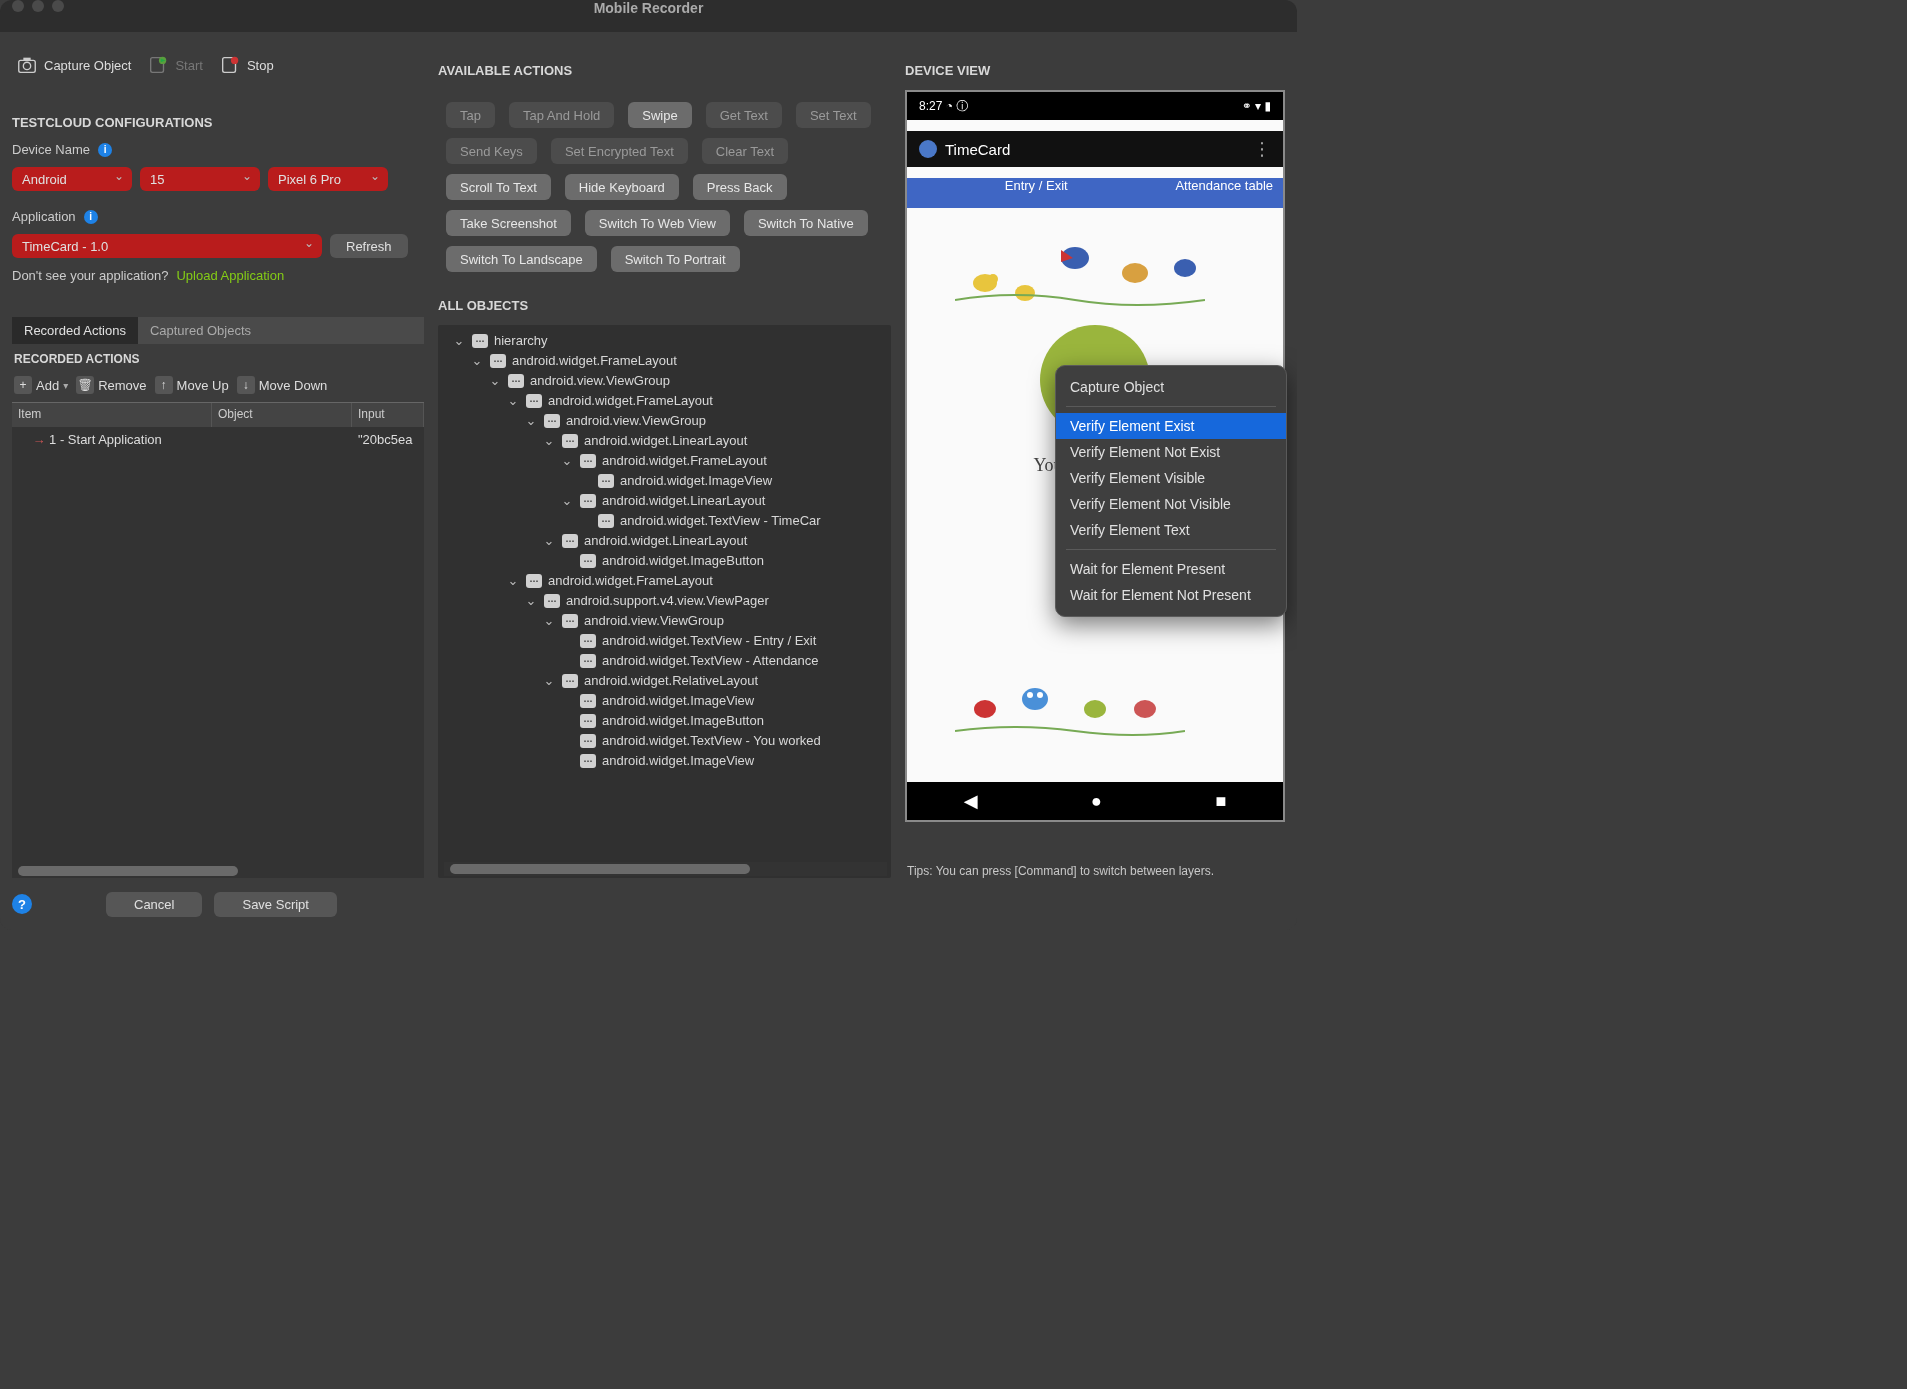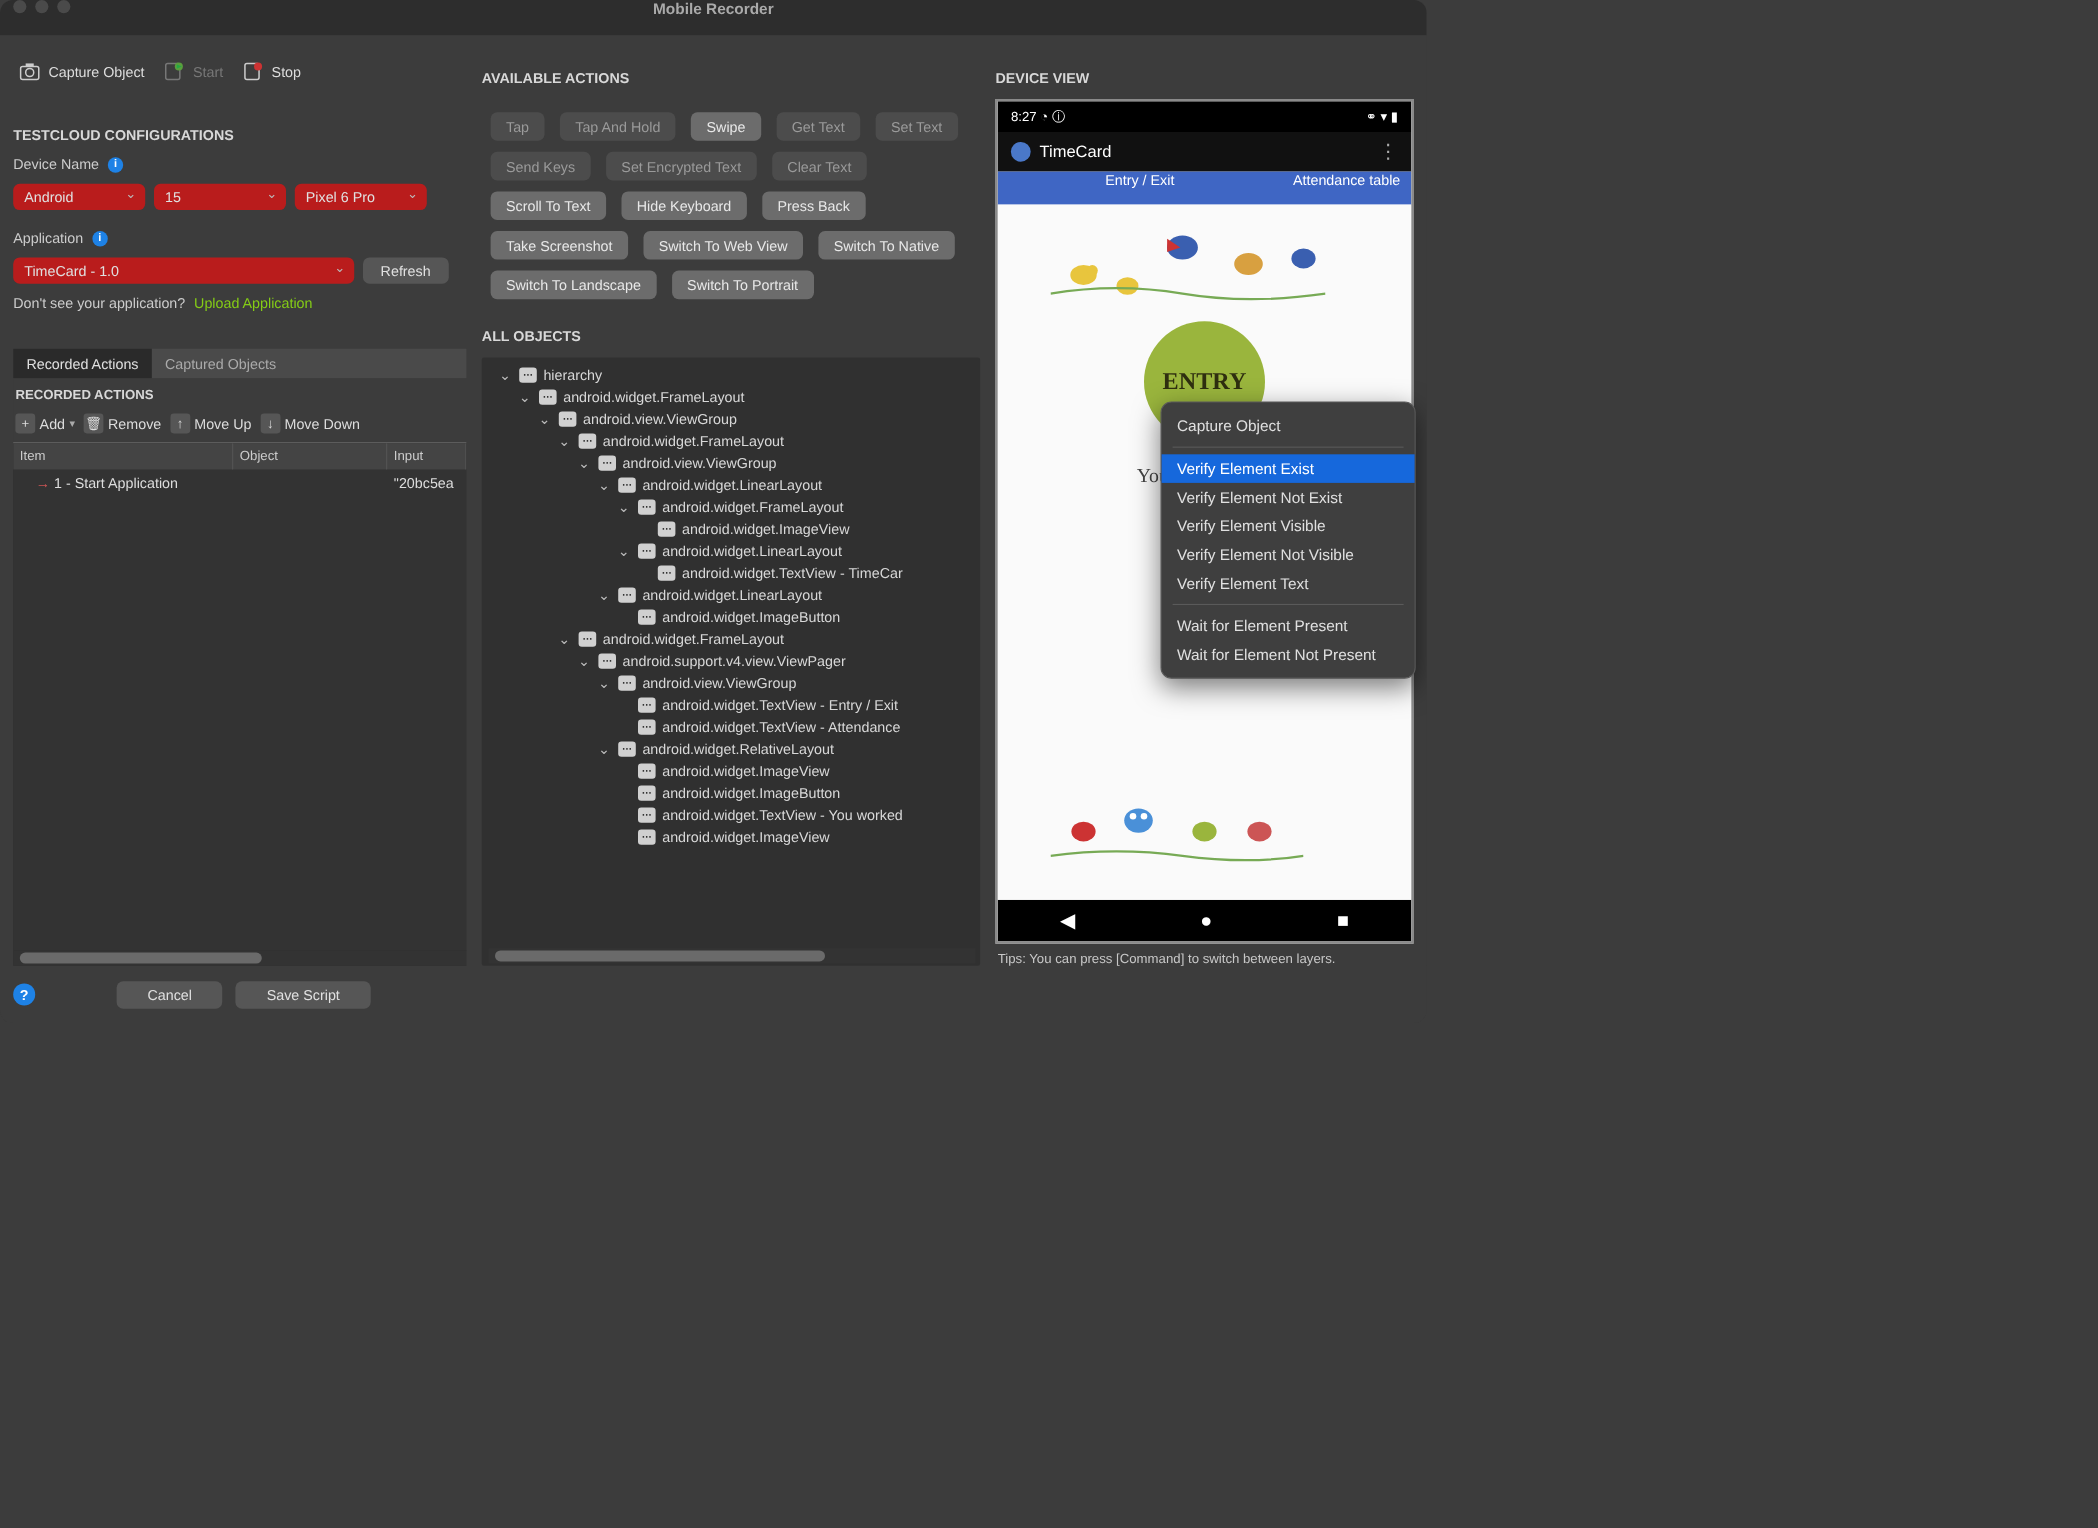--- a/index.html
+++ b/index.html
@@ -252,20 +252,21 @@
   border: 2px solid #8a8a8a;
   overflow: hidden;
   min-height: 0;
 }
 .phone {
   flex: 1;
   background: #fafafa;
   display: flex; flex-direction: column;
   min-height: 0;
   position: relative;
+  gap: 11px;
 }
 .status-bar {
   height: 28px; background: #000; color: #fff;
   display: flex; align-items: center; justify-content: space-between;
   padding: 0 12px; font-size: 12px;
 }
 .app-bar {
   height: 36px; background: #111; color: #fff;
   display: flex; align-items: center; padding: 0 12px;
   gap: 8px;
@@ -294,21 +295,21 @@
   width: 110px; height: 110px; border-radius: 50%;
   background: #9ab53d; display: flex; align-items: center; justify-content: center;
   color: #2f2f10; font-weight: 700; font-size: 22px; font-family: Georgia, serif;
   margin: 10px 0 20px 0;
 }
 .worked-text { color: #444; font-family: Georgia, serif; font-size: 18px; margin-bottom: 40px; }
 .nav-bar {
   height: 38px; background: #000; display: flex; align-items: center; justify-content: space-around;
 }
 .nav-btn { color: #fff; font-size: 18px; }
-.tips { color: #c8c8c8; font-size: 12px; padding: 6px 2px 0 2px; }
+.tips { color: #c8c8c8; font-size: 12px; padding: 6px 2px 0 2px; margin-top: 36px; }
 
 .context-menu {
   position: absolute;
   right: 10px;
   top: 365px;
   width: 232px;
   background: #3f3f3f;
   border: 1px solid #5a5a5a;
   border-radius: 10px;
   padding: 8px 0;

